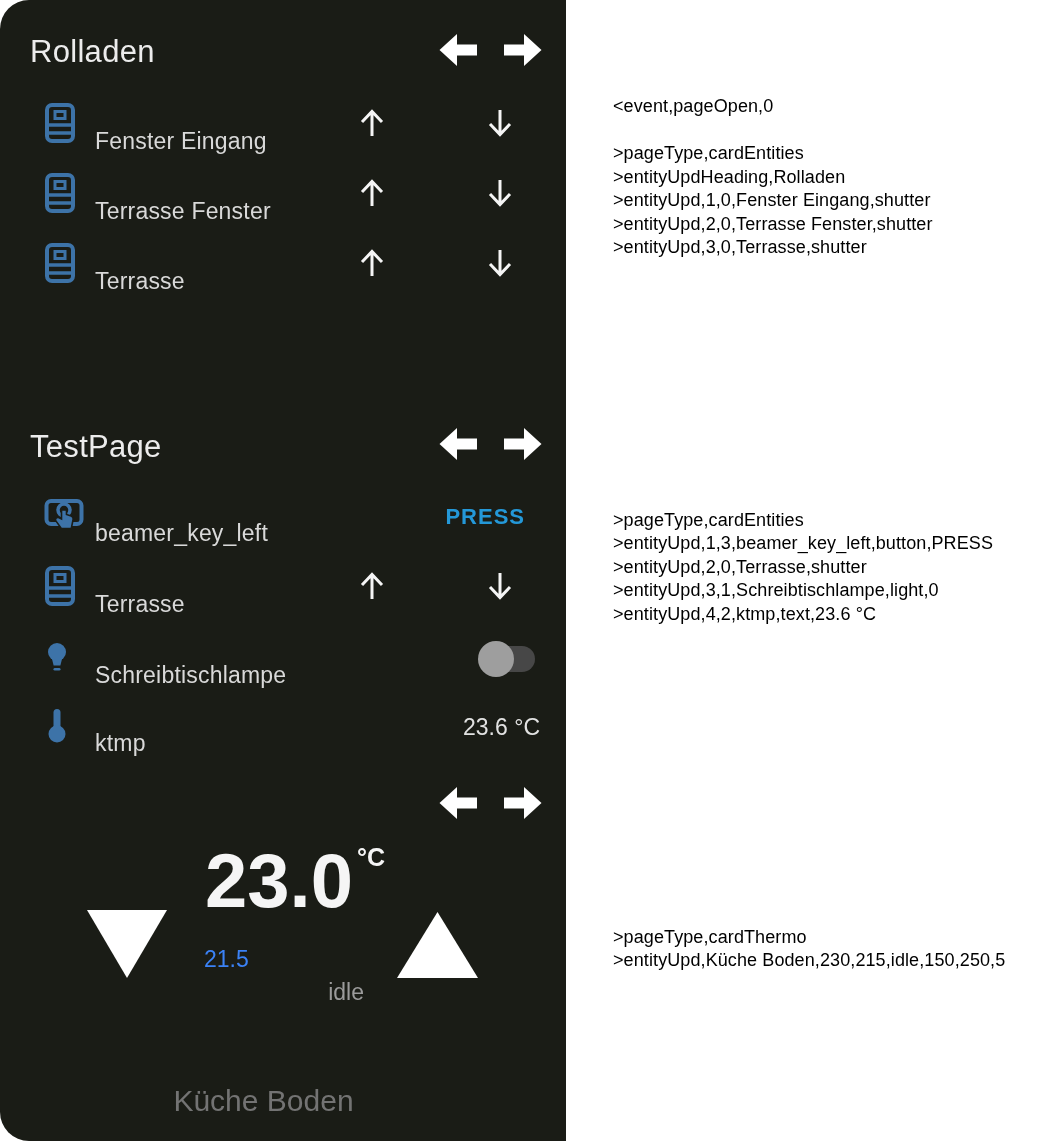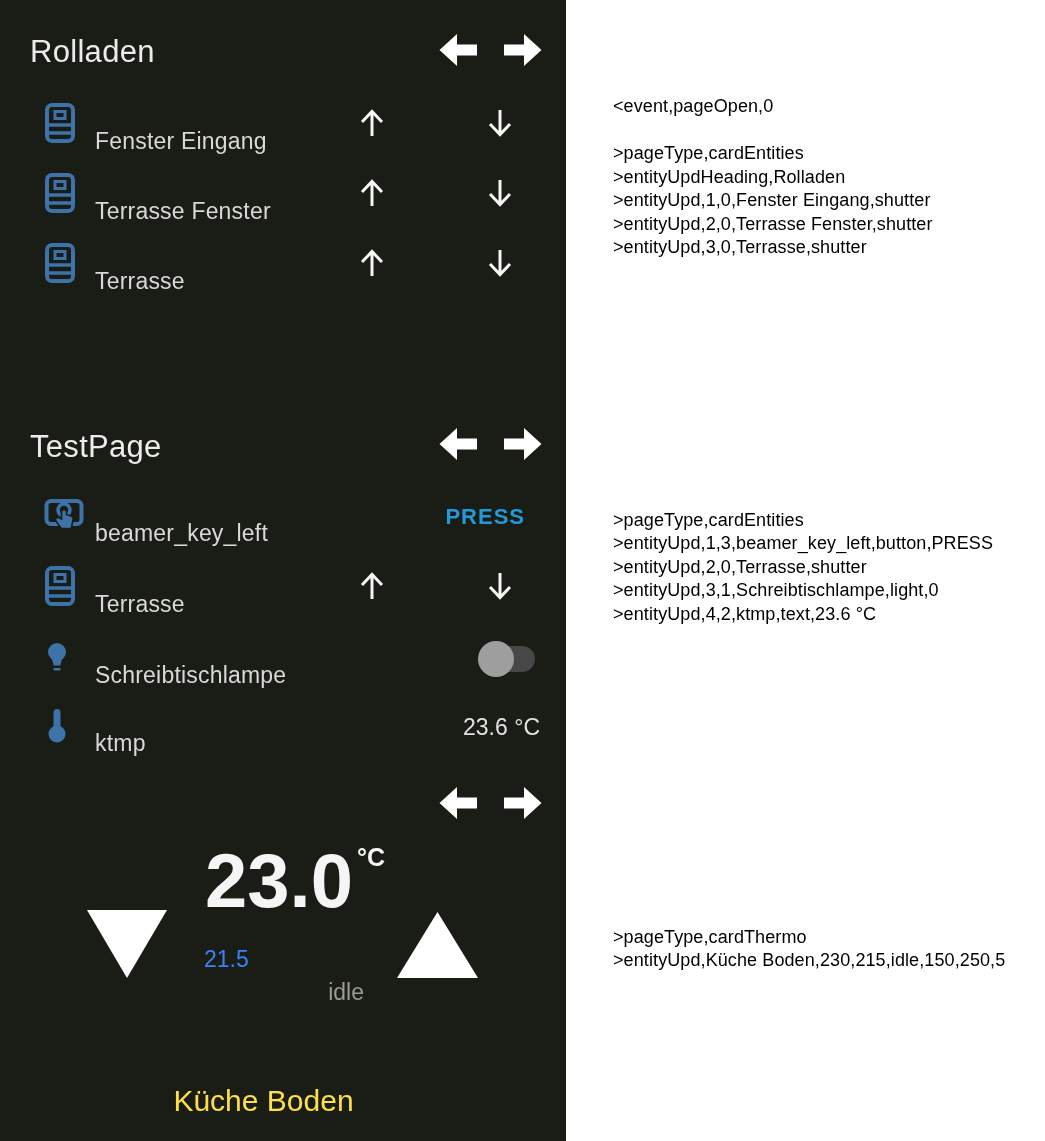--- a/index.html
+++ b/index.html
@@ -1,17 +1,17 @@
 <!DOCTYPE html>
 <html><head>
 <meta charset="utf-8">
 <style>
   * { margin:0; padding:0; box-sizing:border-box; }
   body { font-family:"Liberation Sans", sans-serif; background:#fff; }
-  .page { position:relative; width:1045px; height:1141px; background:#ffffff; overflow:hidden; }
+  .page { position:relative; width:1045px; height:1141px; background:#ffffff; overflow:hidden;border-radius:29px; }
 
   
   .panel { position:absolute; left:0; top:0; width:566px; height:1141px; background:#1a1c16; }
 
   .card-title { position:absolute; left:30px; height:42px; line-height:42px;
                 font-size:31px; color:#ececec; letter-spacing:0.3px; }
 
   .nav-btn { position:absolute; width:38px; height:34px; cursor:pointer; }
   .nav-btn svg { display:block; }
 
@@ -42,21 +42,21 @@
                  font-weight:bold; color:#f5f5f5; }
   .thermo-unit { position:absolute; left:357px; top:845px; font-size:25px; line-height:25px;
                  font-weight:bold; color:#f5f5f5; }
   .thermo-dec { position:absolute; left:87px;  top:910px; cursor:pointer; }
   .thermo-inc { position:absolute; left:397px; top:912px; cursor:pointer; }
   .thermo-set   { position:absolute; left:204px; top:946px; width:160px; text-align:left;
                   font-size:23px; color:#3b82f6; }
   .thermo-state { position:absolute; left:204px; top:979px; width:160px; text-align:right;
                   font-size:23px; color:#9b9b9b; }
   .thermo-name  { position:absolute; left:0; top:1084px; width:498px; text-align:center;
-                  font-size:30px; color:#fde047;padding-left:29px; }
+                  font-size:30px; color:#737373;padding-left:29px; }
 
   
   .proto-block { position:absolute; left:613px; font-size:18px; line-height:23.5px;
                  font-weight:normal; color:#000; white-space:nowrap; letter-spacing:0.1px;margin-top:16px; }
   .proto-gap { height:23.5px; }
 </style>
 </head>
 <body>
 
 <svg width="0" height="0" style="position:absolute">

